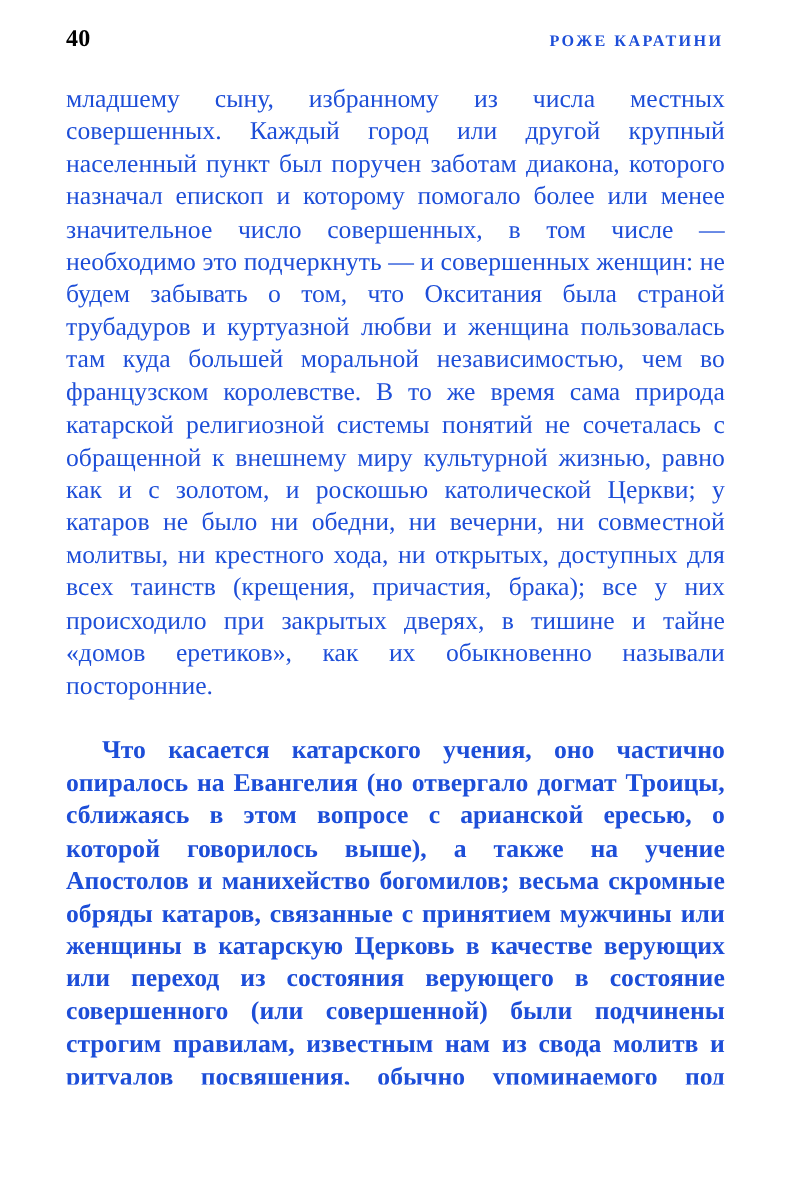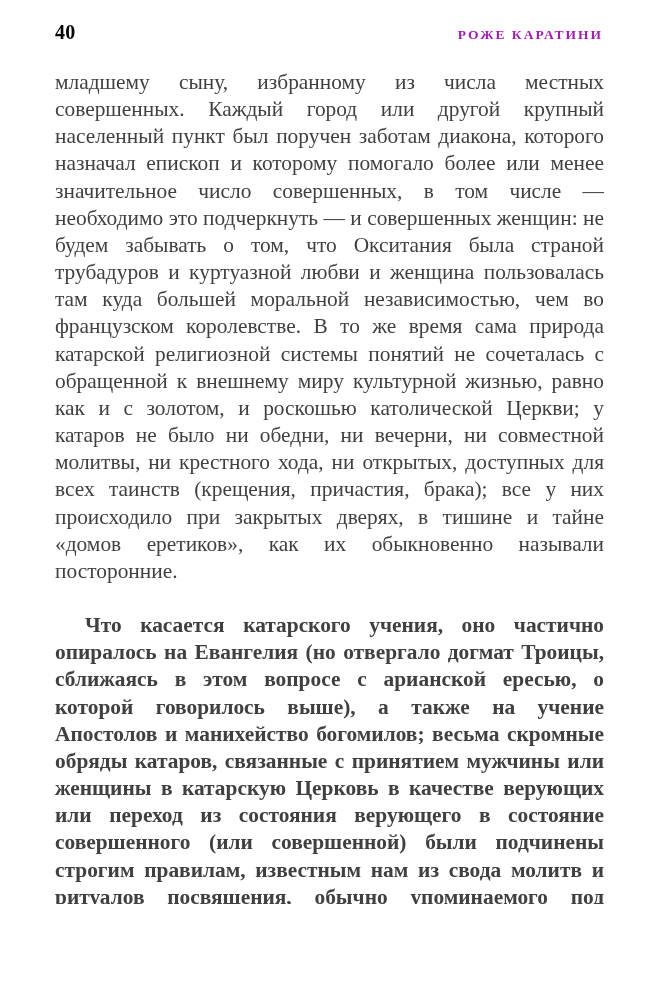--- a/index.html
+++ b/index.html
@@ -35,21 +35,21 @@
   .folio {
     font-size: 20px;
     font-weight: bold;
     color: #000;
     letter-spacing: 0.2px;
     line-height: 1;
   }
   .head-author {
     font-size: 13.5px;
     font-weight: bold;
-    color: #a21caf;
+    color: #1d4ed8;
     letter-spacing: 2.0px;
     font-variant: small-caps;
     text-transform: uppercase;
     line-height: 1;
     white-space: nowrap;
   }
 
   
   .textblock {
     position: absolute;
@@ -58,21 +58,21 @@
     width: 549px;
   }
   p.para {
     margin: 0;
     font-size: 21.4px;
     line-height: 27.15px;
     text-align: justify;
     text-justify: inter-word;
     word-spacing: -0.2px;
     letter-spacing: 0px;
-    color: #404040;
+    color: #1d4ed8;
     hyphens: manual;
     -webkit-hyphens: manual;
   }
   p.para.indent { text-indent: 30px; font-weight: bold; }
   p.para.noindent { text-indent: 0; }
   
   p.para::after {
     content: "";
     display: inline-block;
     width: 100%;

